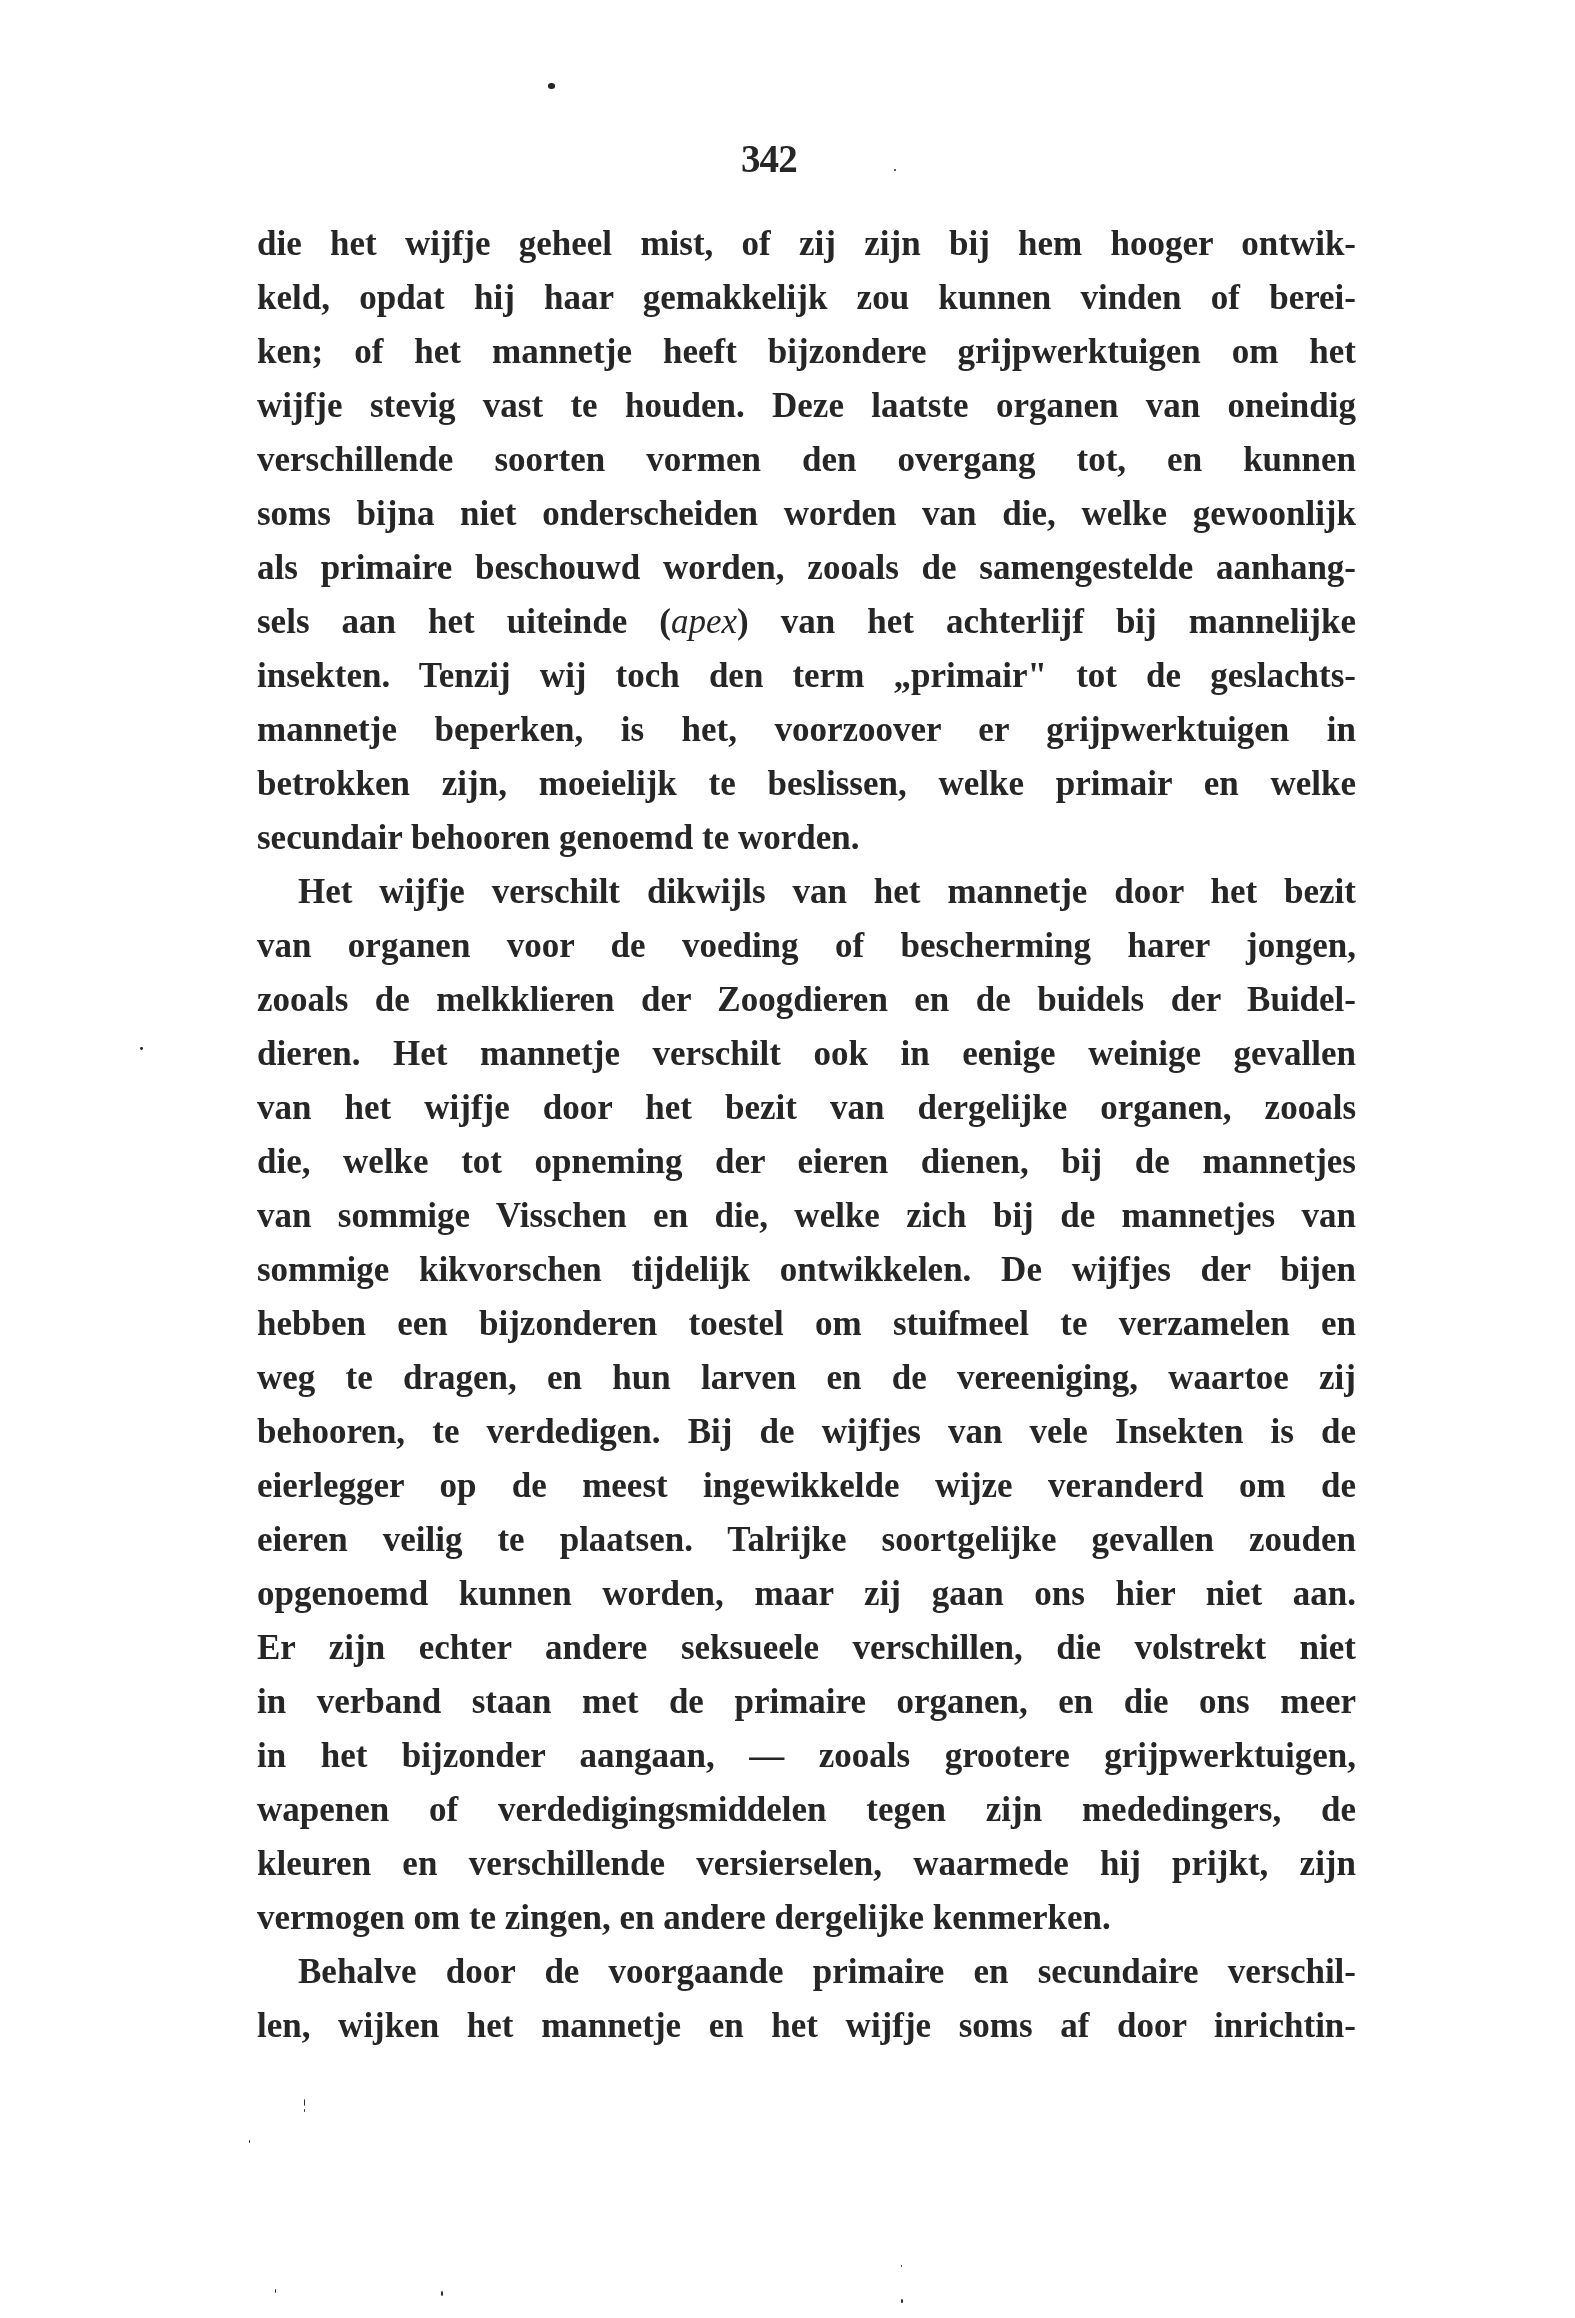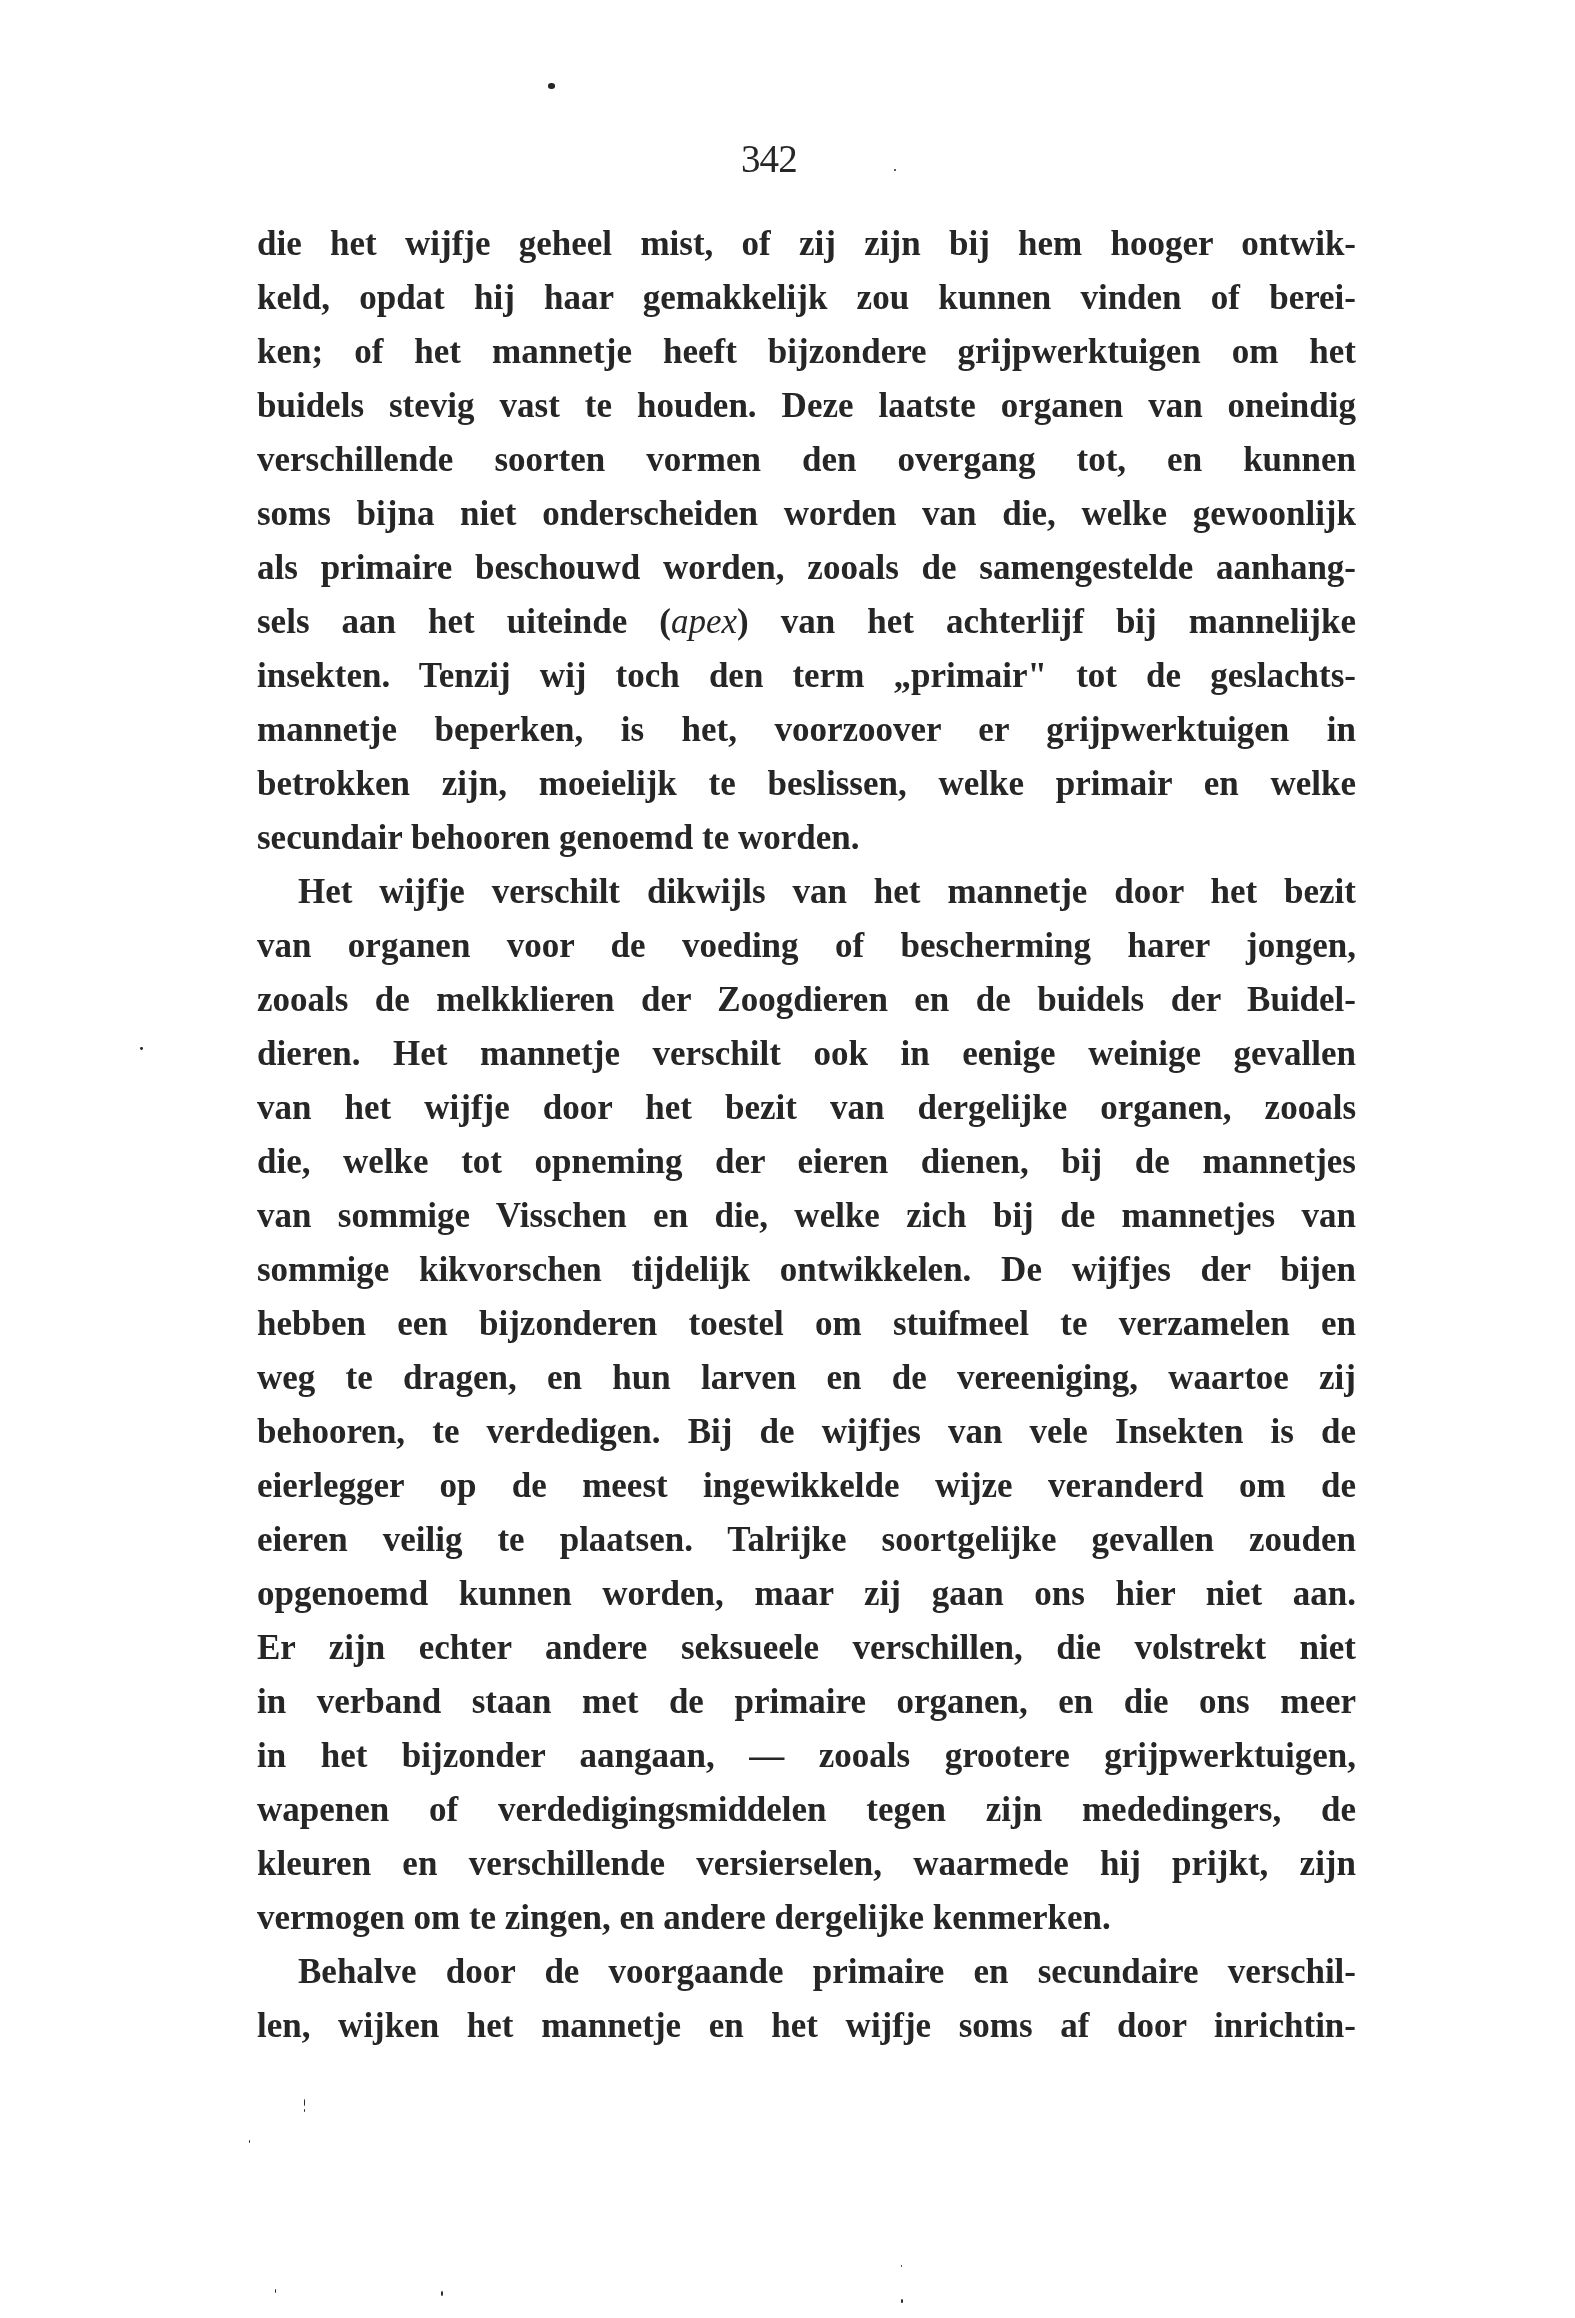--- a/index.html
+++ b/index.html
@@ -13,21 +13,21 @@
     position: relative;
     overflow: hidden;
     color: #262626;
   }
   .page-number {
     position: absolute;
     left: 741px;
     top: 139px;
     width: 51px;
     font-family: "Liberation Serif", "DejaVu Serif", serif;
-    font-weight: normal;
+    font-weight: bold;
     font-size: 39px;
     line-height: 39px;
     text-align: center;
     letter-spacing: -0.9px;
   }
   .body-text {
     position: absolute;
     left: 225px;
     top: 217px;
     width: 1131px;
@@ -64,21 +64,21 @@
 </head>
 <body>
 
 <div class="page-number">342</div>
 
 <div class="body-text" id="body-text">
     <div>
       <span class="line"><span>die het wijfje geheel mist, of zij zijn bij hem hooger ontwik-</span></span>
       <span class="line"><span>keld, opdat hij haar gemakkelijk zou kunnen vinden of berei-</span></span>
       <span class="line"><span>ken; of het mannetje heeft bijzondere grijpwerktuigen om het</span></span>
-      <span class="line"><span>buidels stevig vast te houden. Deze laatste organen van oneindig</span></span>
+      <span class="line"><span>wijfje stevig vast te houden. Deze laatste organen van oneindig</span></span>
       <span class="line"><span>verschillende soorten vormen den overgang tot, en kunnen</span></span>
       <span class="line"><span>soms bijna niet onderscheiden worden van die, welke gewoonlijk</span></span>
       <span class="line"><span>als primaire beschouwd worden, zooals de samengestelde aanhang-</span></span>
       <span class="line"><span>sels aan het uiteinde (</span><span class="it">apex</span><span>) van het achterlijf bij mannelijke</span></span>
       <span class="line"><span>insekten. Tenzij wij toch den term „primair" tot de geslachts-</span></span>
       <span class="line"><span>mannetje beperken, is het, voorzoover er grijpwerktuigen in</span></span>
       <span class="line"><span>betrokken zijn, moeielijk te beslissen, welke primair en welke</span></span>
       <span class="line last"><span>secundair behooren genoemd te worden.</span></span>
     </div>
     <div>

